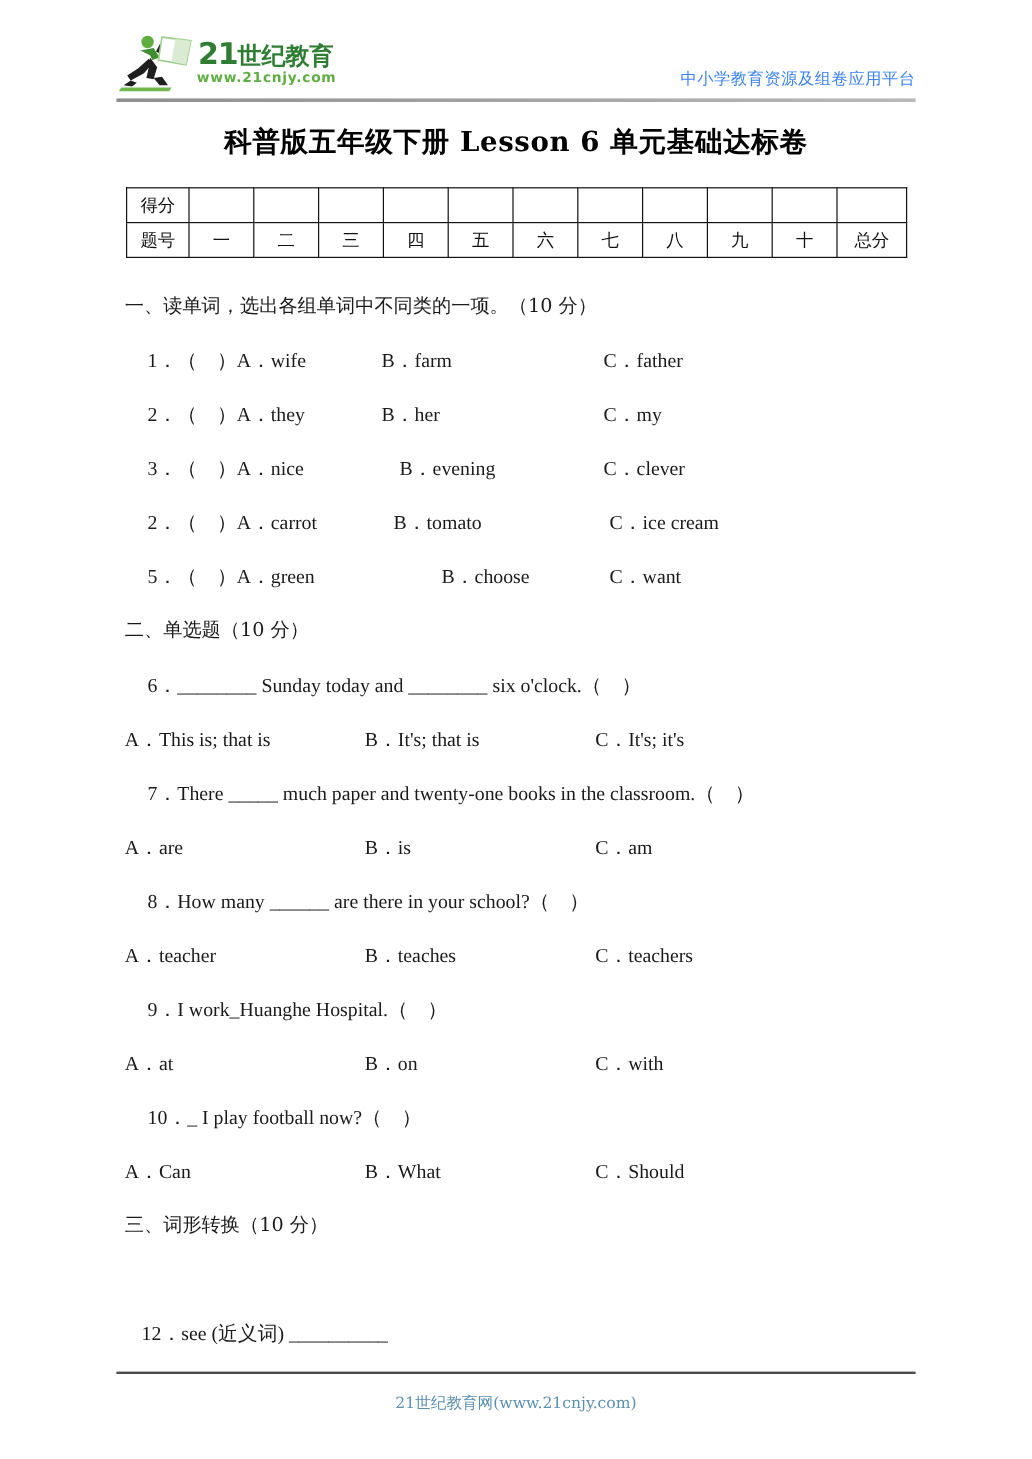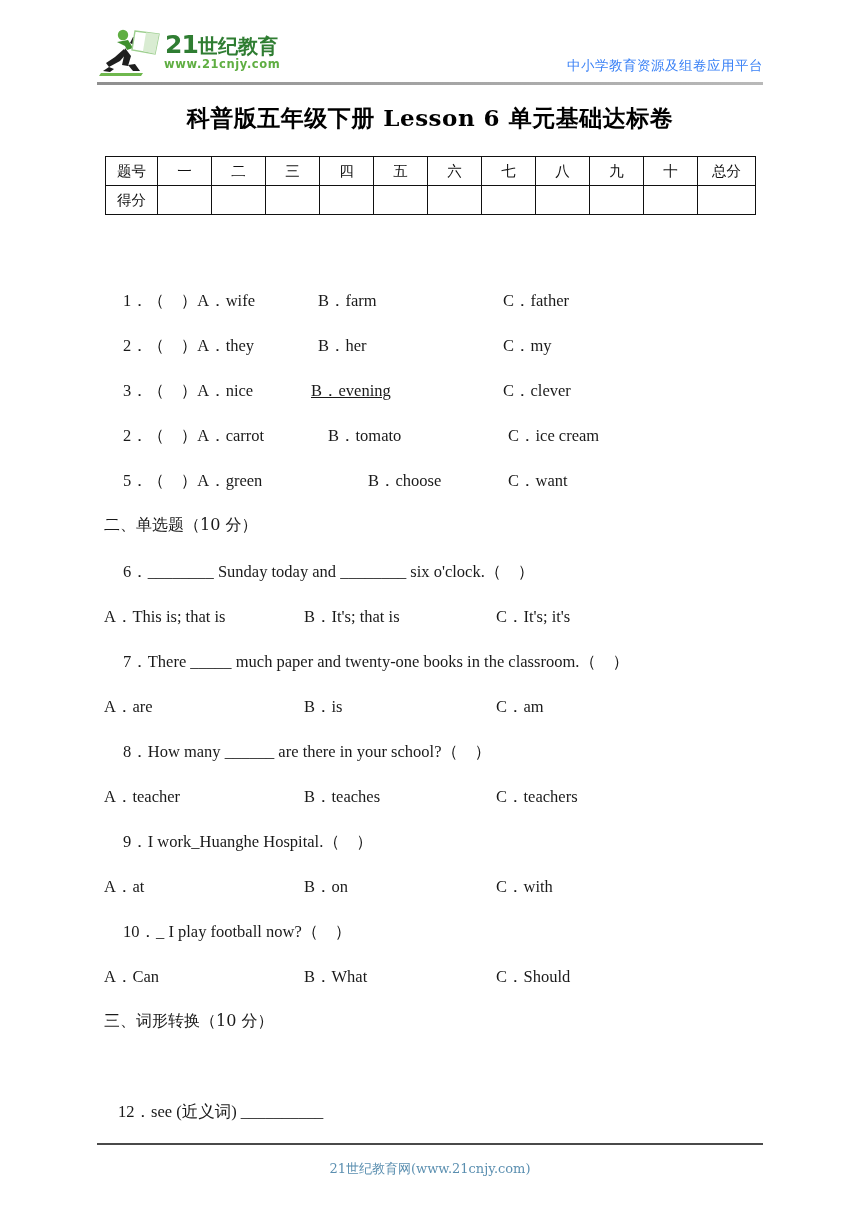--- a/index.html
+++ b/index.html
@@ -176,67 +176,68 @@
       </svg>
     </div>
     <div class="header-tagline">中小学教育资源及组卷应用平台</div>
     <div class="header-rule"></div>
   </div>
 
   <div class="doc-title">科普版五年级下册 Lesson 6 单元基础达标卷</div>
 
   <table class="score-table">
     <tbody>
+      <tr>
+        <td class="lbl">得分</td>
+        <td class="num"></td>
+        <td class="num"></td>
+        <td class="num"></td>
+        <td class="num"></td>
+        <td class="num"></td>
+        <td class="num"></td>
+        <td class="num"></td>
+        <td class="num"></td>
+        <td class="num"></td>
+        <td class="num"></td>
+        <td class="tot"></td>
+      </tr>
       <tr>
         <td class="lbl">题号</td>
         <td class="num">一</td>
         <td class="num">二</td>
         <td class="num">三</td>
         <td class="num">四</td>
         <td class="num">五</td>
         <td class="num">六</td>
         <td class="num">七</td>
         <td class="num">八</td>
         <td class="num">九</td>
         <td class="num">十</td>
         <td class="tot">总分</td>
       </tr>
-      <tr>
-        <td class="lbl">得分</td>
-        <td class="num"></td>
-        <td class="num"></td>
-        <td class="num"></td>
-        <td class="num"></td>
-        <td class="num"></td>
-        <td class="num"></td>
-        <td class="num"></td>
-        <td class="num"></td>
-        <td class="num"></td>
-        <td class="num"></td>
-        <td class="tot"></td>
-      </tr>
     </tbody>
   </table>
 
+  <div class="section-head" style="left:104px; top:245px;">一、读单词，选出各组单词中不同类的一项。（10 分）</div>
 
   <div class="qline" style="left:123px; top:290px;">1．（　）A．wife</div>
   <div class="optrow" style="left:123px; top:290px; width:620px;">
     <span class="opt" style="left:195px;">B．farm</span>
     <span class="opt" style="left:380px;">C．father</span>
   </div>
 
   <div class="qline" style="left:123px; top:335px;">2．（　）A．they</div>
   <div class="optrow" style="left:123px; top:335px; width:620px;">
     <span class="opt" style="left:195px;">B．her</span>
     <span class="opt" style="left:380px;">C．my</span>
   </div>
 
   <div class="qline" style="left:123px; top:380px;">3．（　）A．nice</div>
   <div class="optrow" style="left:123px; top:380px; width:620px;">
-    <span class="opt" style="left:188px;text-decoration:underline;">B．evening</span>
+    <span class="opt" style="left:210px;">B．evening</span>
     <span class="opt" style="left:380px;">C．clever</span>
   </div>
 
   <div class="qline" style="left:123px; top:425px;">2．（　）A．carrot</div>
   <div class="optrow" style="left:123px; top:425px; width:620px;">
     <span class="opt" style="left:205px;">B．tomato</span>
     <span class="opt" style="left:385px;">C．ice cream</span>
   </div>
 
   <div class="qline" style="left:123px; top:470px;">5．（　）A．green</div>

